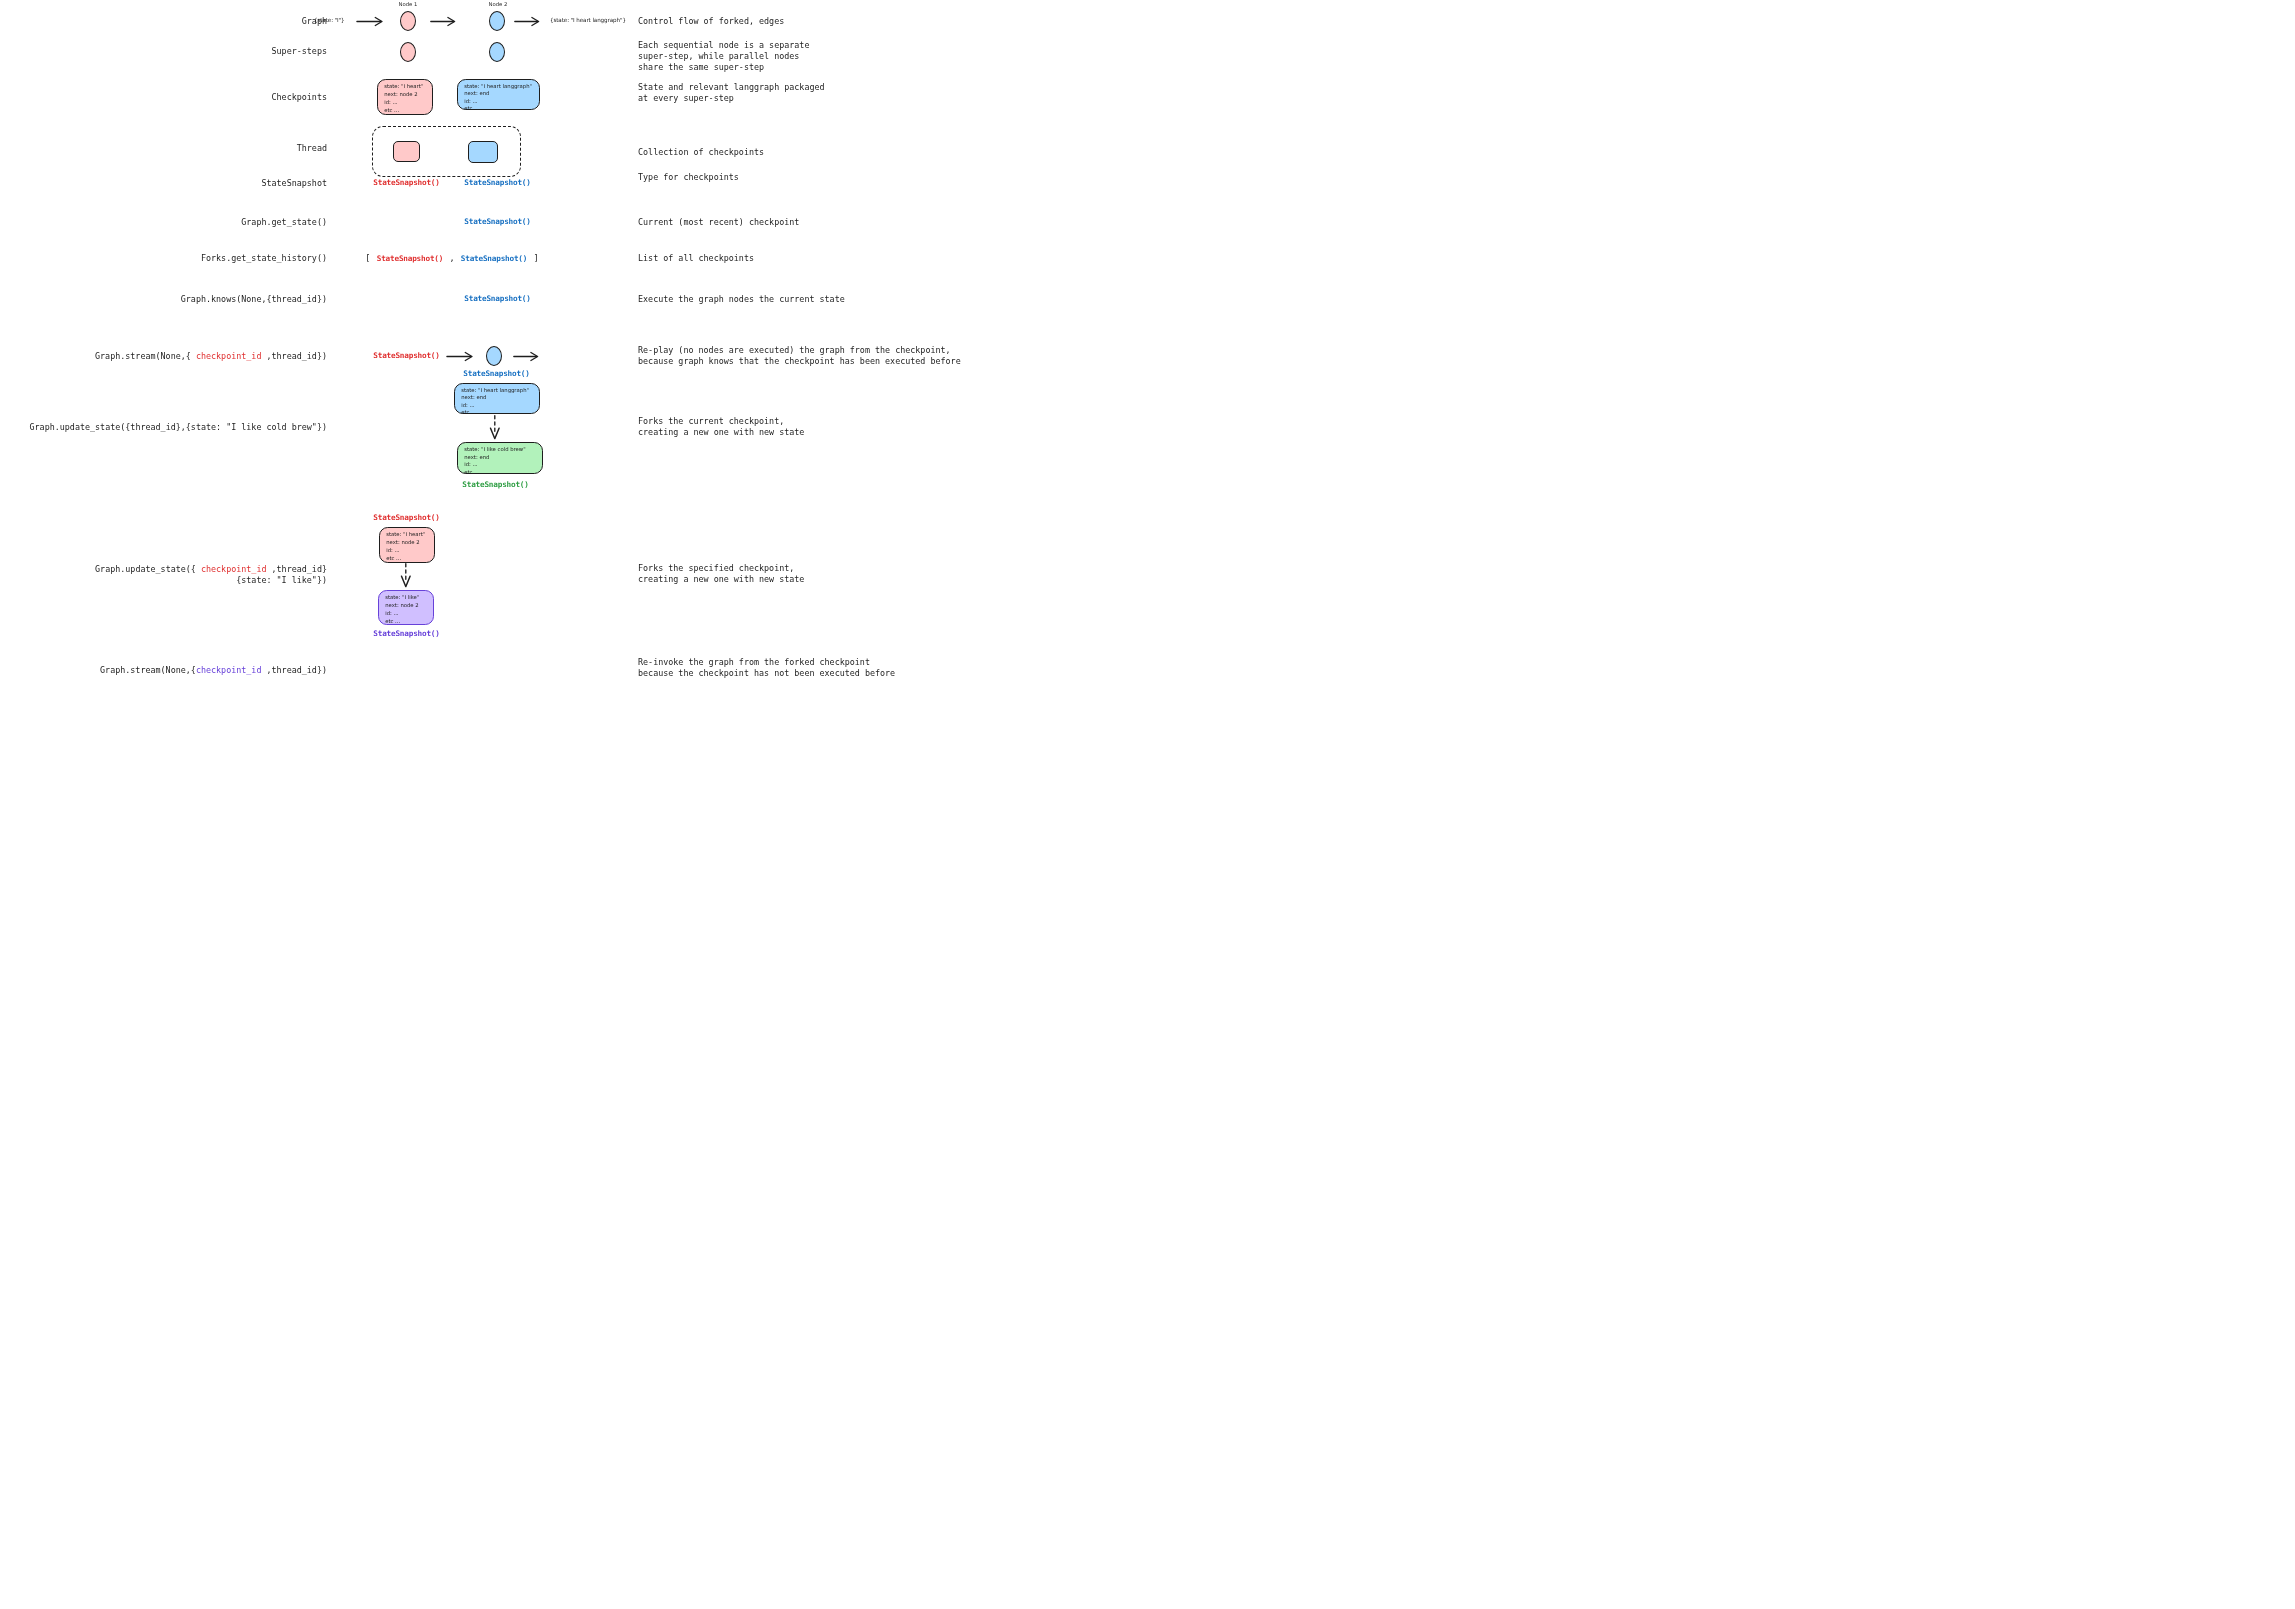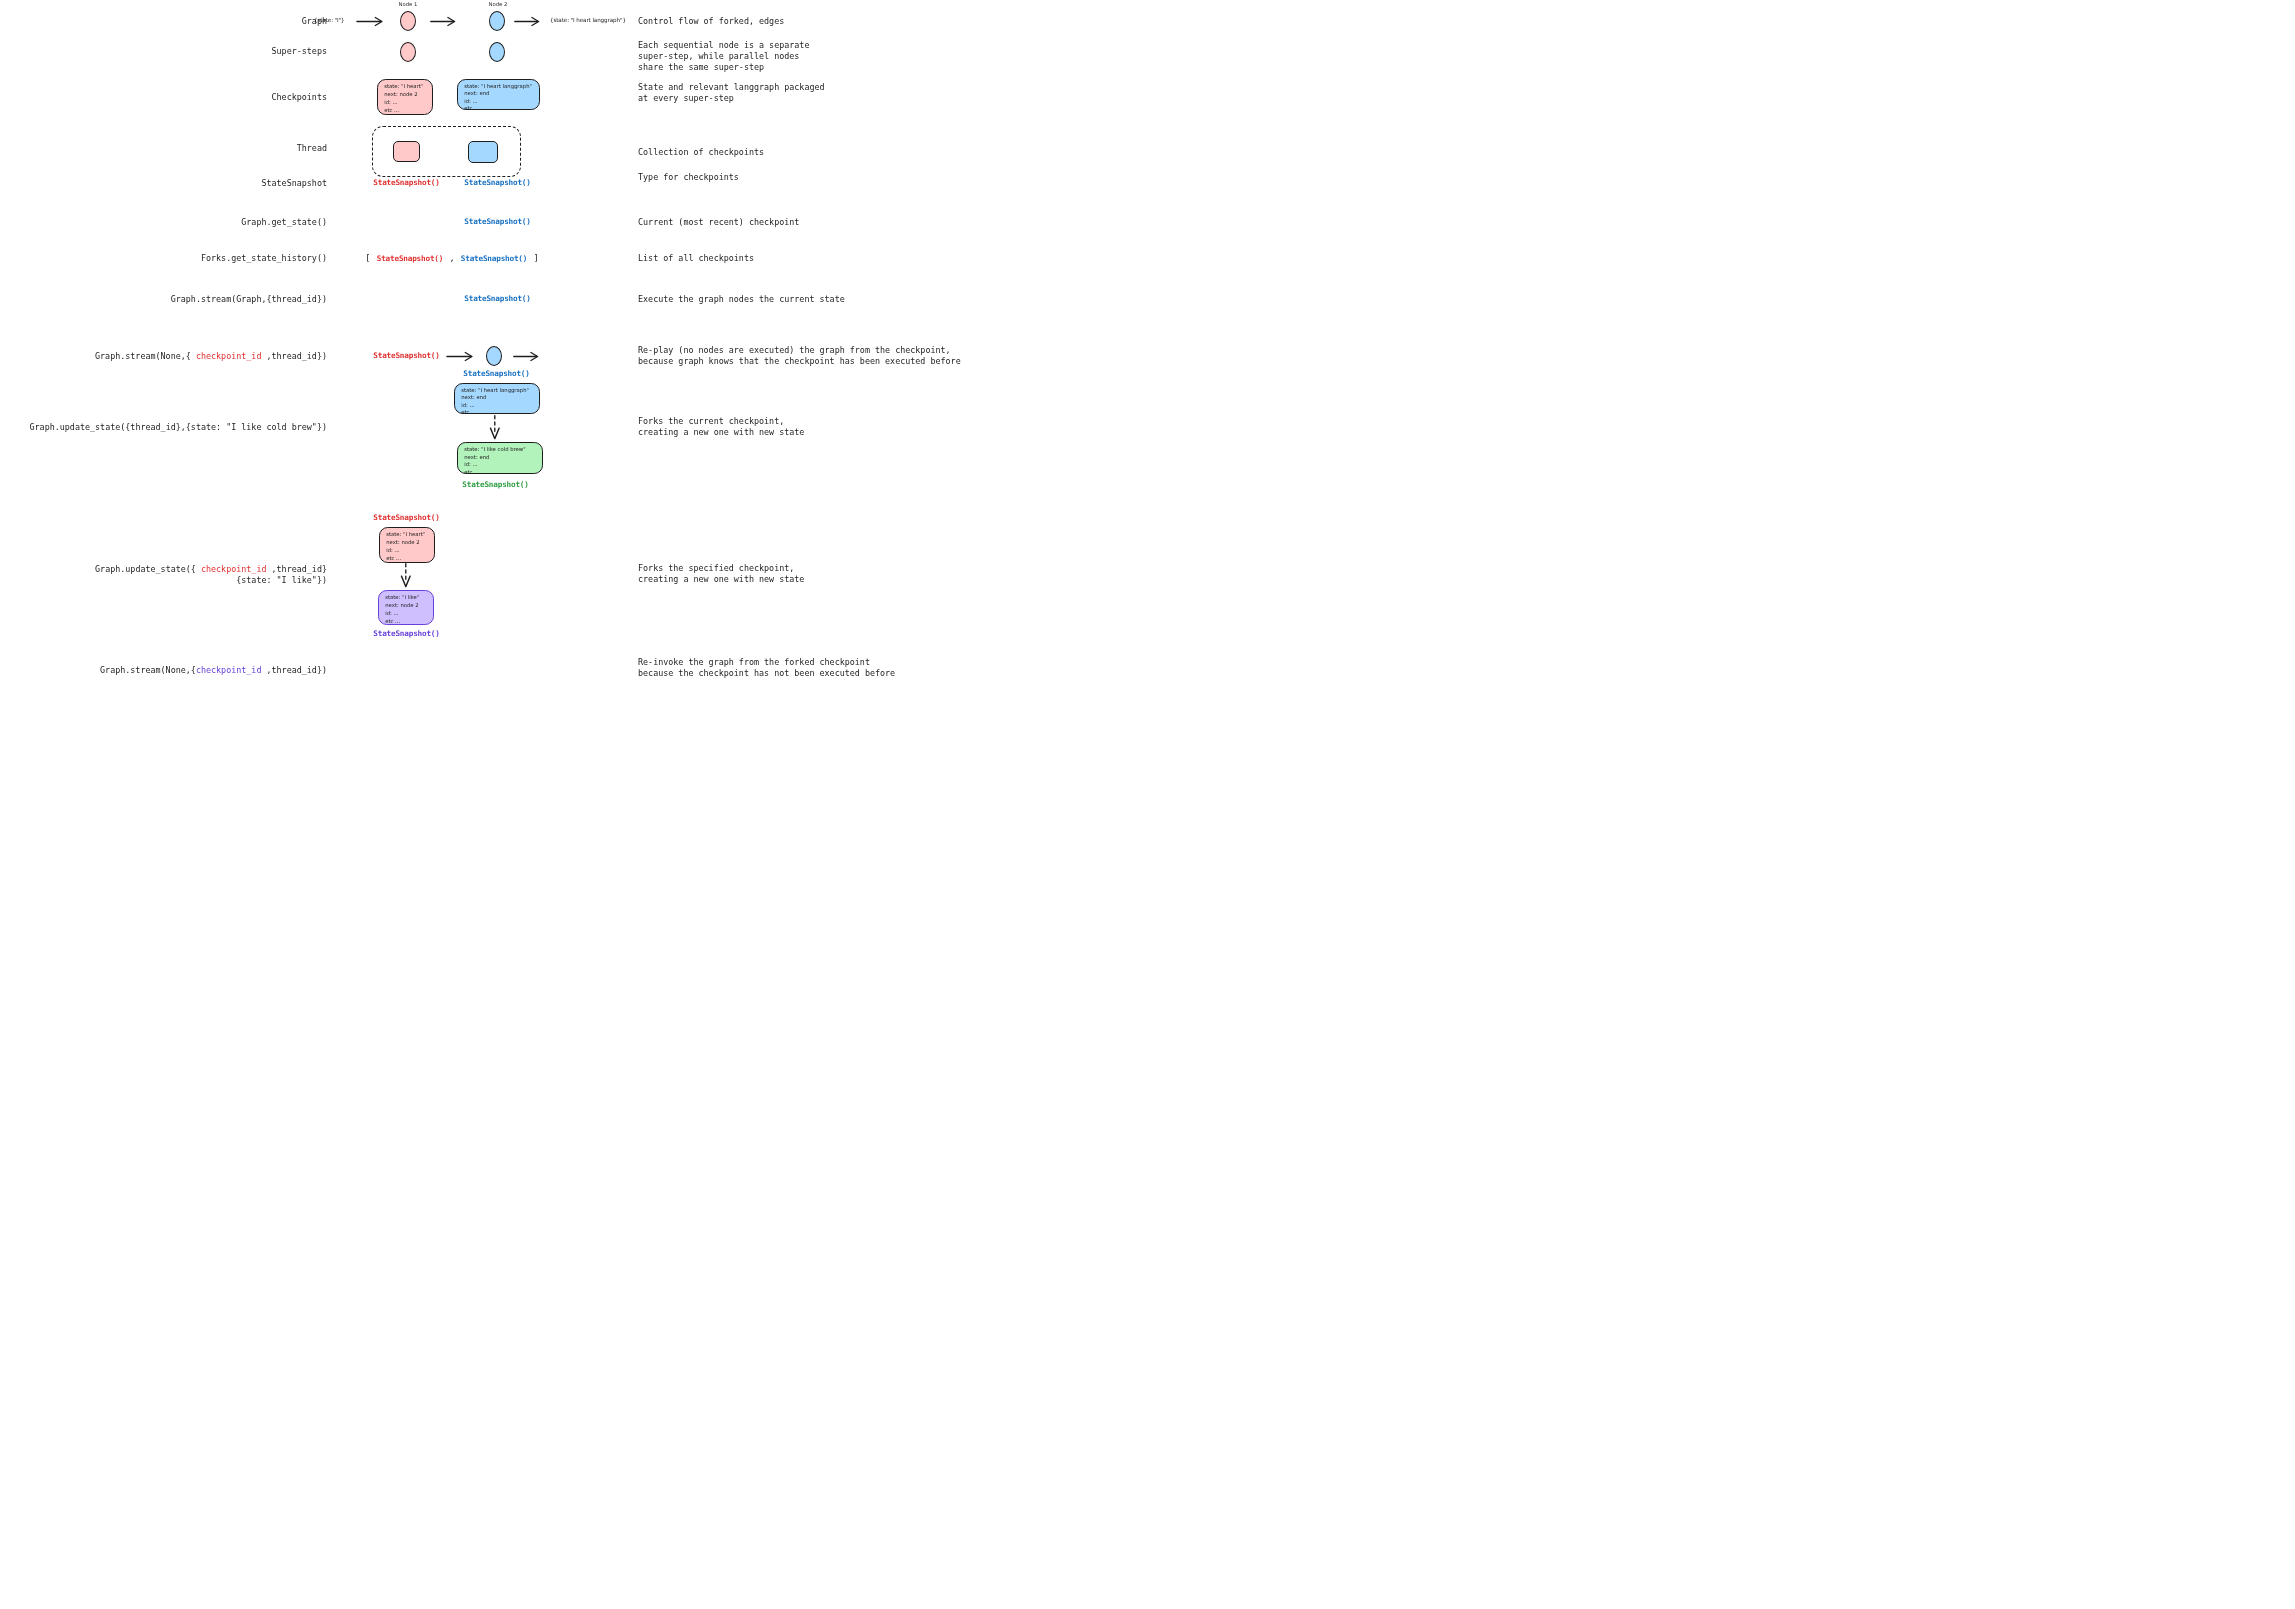--- a/index.html
+++ b/index.html
@@ -71,21 +71,21 @@
 
 <div class="canvas">
 
   <div class="lbl" style="top:15.5px">Graph</div>
   <div class="lbl" style="top:46px">Super-steps</div>
   <div class="lbl" style="top:92px">Checkpoints</div>
   <div class="lbl" style="top:143px">Thread</div>
   <div class="lbl" style="top:178px">StateSnapshot</div>
   <div class="lbl" style="top:217px">Graph.get_state()</div>
   <div class="lbl" style="top:253px">Forks.get_state_history()</div>
-  <div class="lbl" style="top:294px">Graph.stream(Graph,{thread_id})</div>
+  <div class="lbl" style="top:294px">Graph.knows(None,{thread_id})</div>
   <div class="lbl" style="top:351px"><span>Graph.stream(None,{</span><span class="red"> checkpoint_id </span><span>,thread_id})</span></div>
   <div class="lbl" style="top:422px">Graph.update_state({thread_id},{state: "I like cold brew"})</div>
   <div class="lbl" style="top:564px"><span>Graph.update_state({</span><span class="red"> checkpoint_id </span><span>,thread_id}</span>
 <span>{state: "I like"})</span></div>
   <div class="lbl" style="top:665px"><span>Graph.stream(None,{</span><span class="violet">checkpoint_id</span><span> ,thread_id})</span></div>
 
   <div class="desc" style="top:15.5px">Control flow of forked, edges</div>
   <div class="desc" style="top:40px">Each sequential node is a separate
 super-step, while parallel nodes
 share the same super-step</div>

